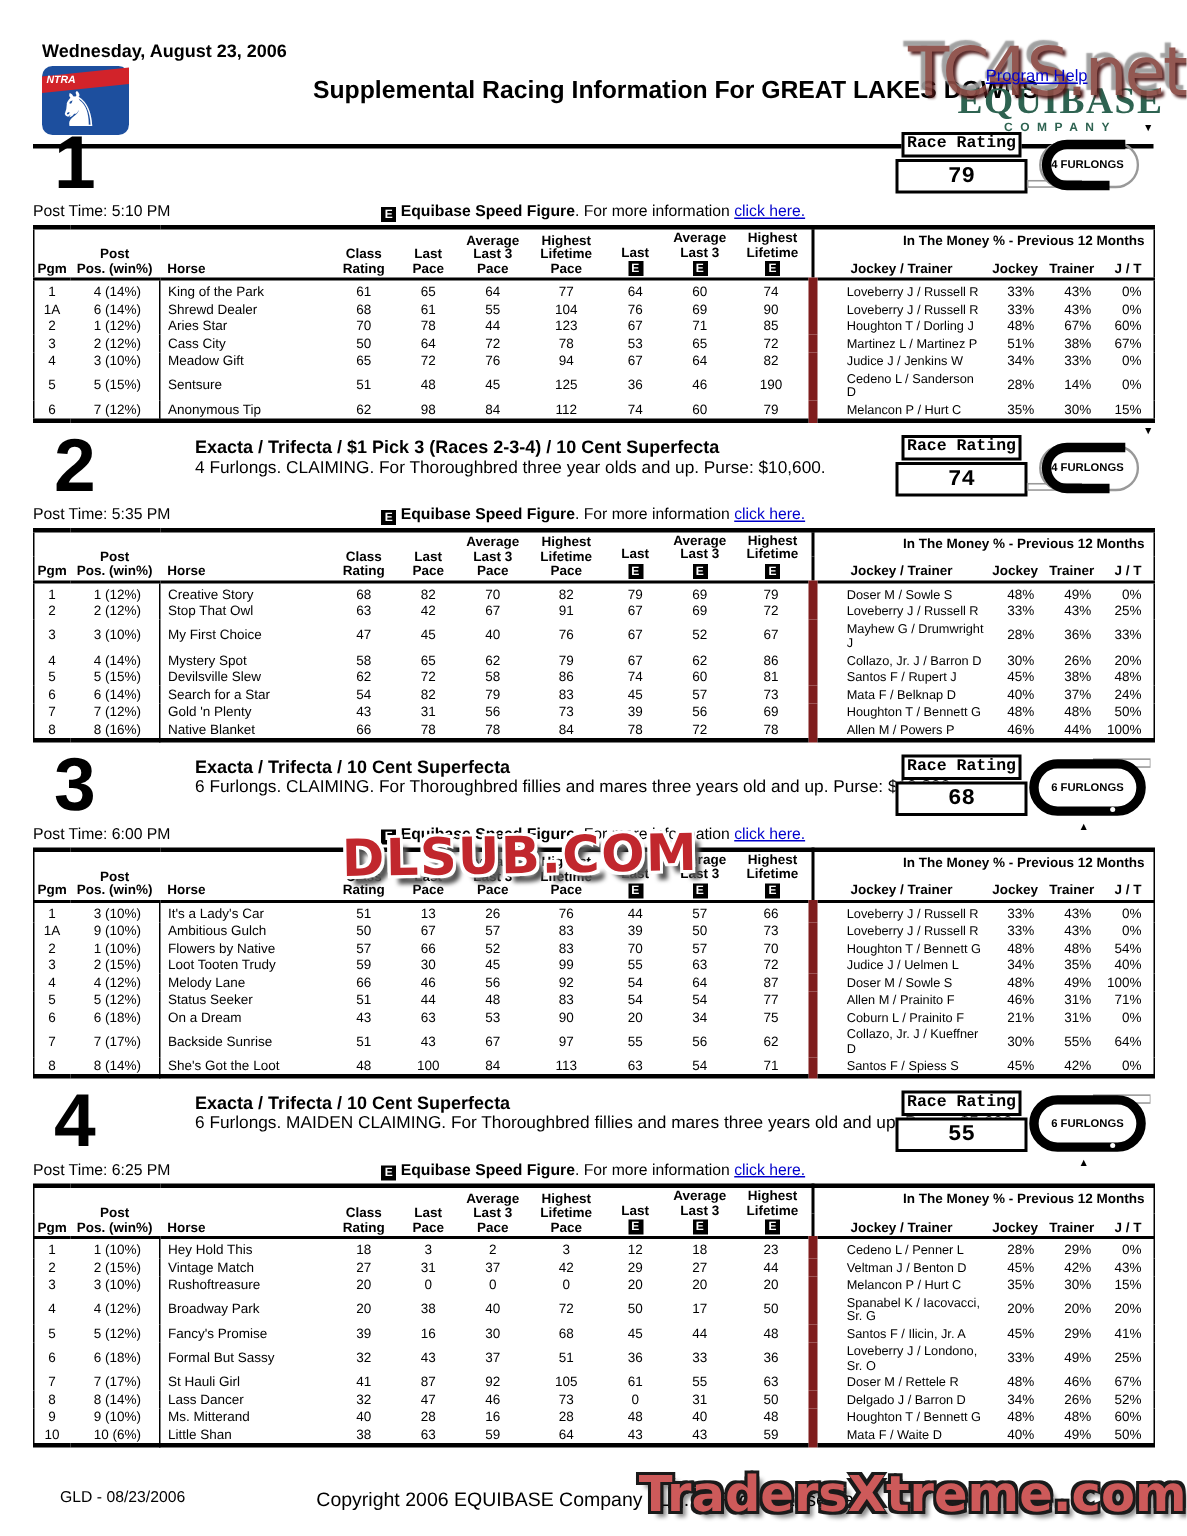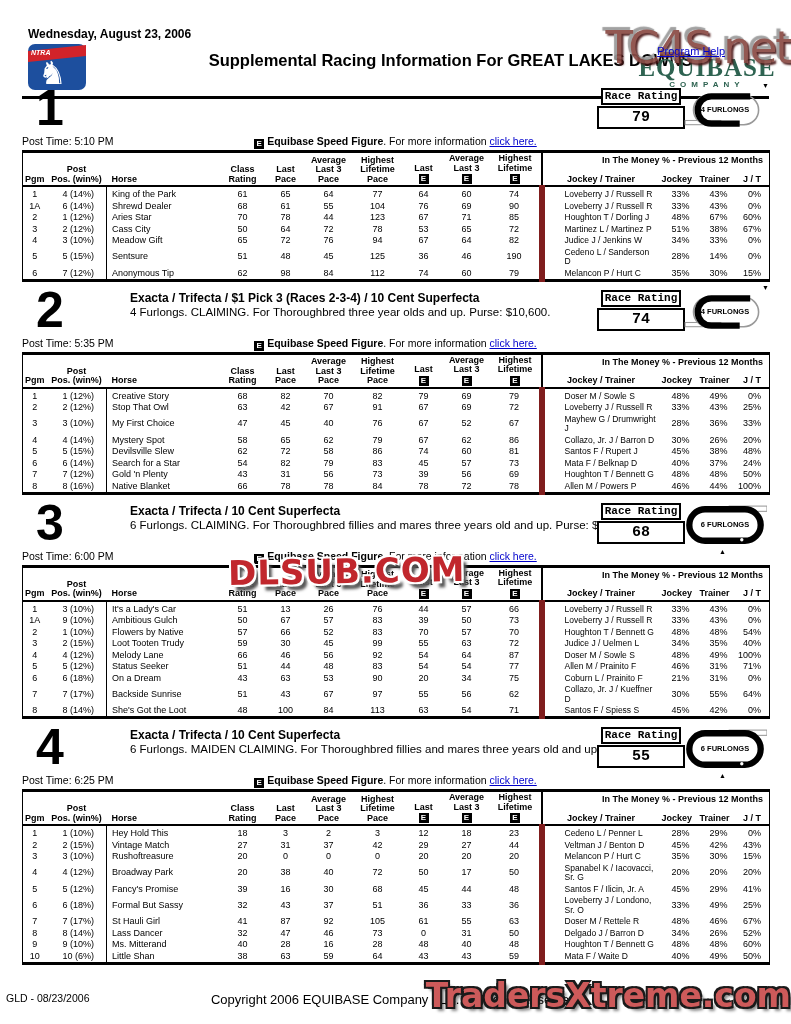--- a/index.html
+++ b/index.html
@@ -69,21 +69,21 @@
   td.c-pos{text-align:right;padding-right:12px;}
   td.c-horse{text-align:left;border-left:1.5px solid #000;padding-left:5px;}
   td.c-num{text-align:center;}
   td.c-jtn{border-left:6px solid #7f1d1d;padding-left:20px;font-size:8.5px;}
   td.c-pct,td.c-jtp{text-align:right;padding-right:8px;}
 
   .wm-mid{position:absolute;left:228px;top:54px;z-index:5;font-family:"DejaVu Sans",sans-serif;
         font-weight:900;font-size:34px;letter-spacing:1px;color:#c1272d;transform:rotate(-1deg);
         text-shadow:-2px -2px 0 #fff,2px -2px 0 #fff,-2px 2px 0 #fff,2px 2px 0 #fff,5px 6px 3px #555;}
   .footer{position:absolute;left:0;right:0;top:988px;height:30px;}
-  .f-left{position:absolute;left:6px;top:4px;font-size:10.5px;}
+  .f-left{position:absolute;left:40px;top:4px;font-size:10.5px;}
   .f-center{position:absolute;left:0;right:0;top:4px;text-align:center;font-size:13px;}
   .wm-bottom{position:absolute;right:0px;top:-12px;z-index:5;font-family:"DejaVu Sans",sans-serif;
         font-weight:900;font-size:33px;letter-spacing:0px;color:#cd5a5a;
         text-shadow:-2px -2px 0 #1a1a1a,2px -2px 0 #1a1a1a,-2px 2px 0 #1a1a1a,2px 2px 0 #1a1a1a,4px 4px 3px rgba(0,0,0,.45);}
 </style>
 </head>
 <body>
 
 <div class="hdr">
   <div class="date">Wednesday, August 23, 2006</div>

